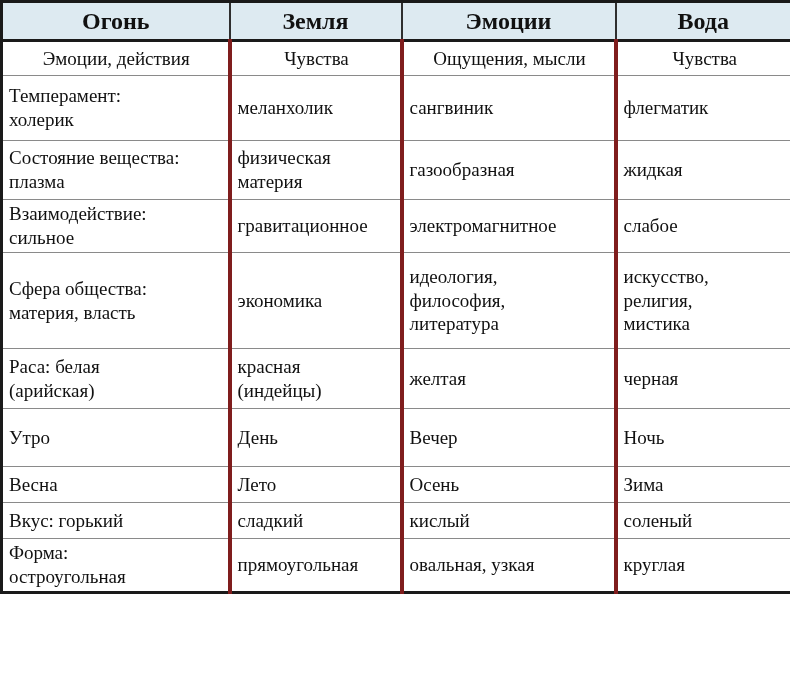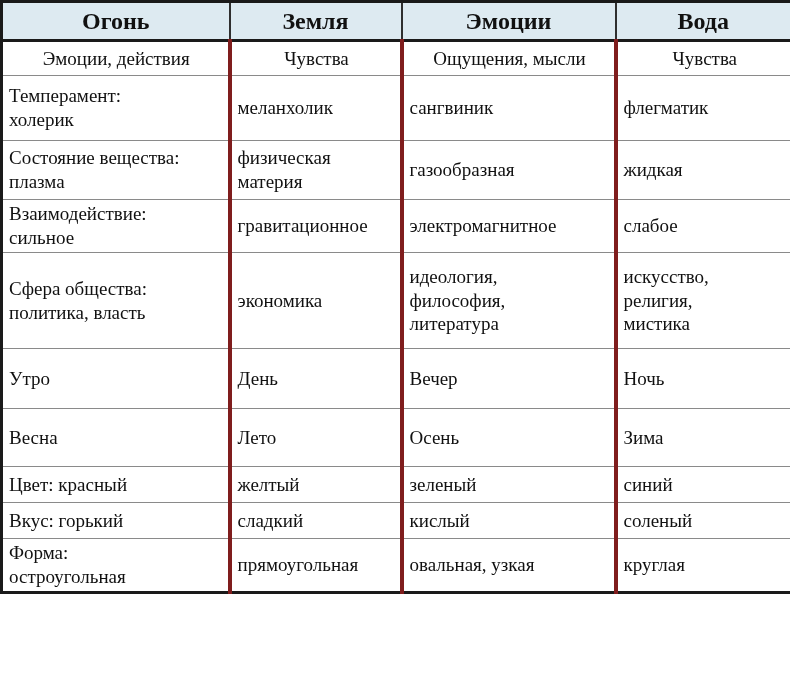--- a/index.html
+++ b/index.html
@@ -96,46 +96,48 @@
       </tr>
       <tr>
         <td>Взаимодействие:
 сильное</td>
         <td>гравитационное</td>
         <td>электромагнитное</td>
         <td>слабое</td>
       </tr>
       <tr>
         <td>Сфера общества:
-политика, власть</td>
+материя, власть</td>
         <td>экономика</td>
         <td>идеология,
 философия,
 литература</td>
         <td>искусство,
 религия,
 мистика</td>
+      </tr>
+      <tr>
+        <td>Раса: белая
+(арийская)</td>
+        <td>красная
+(индейцы)</td>
+        <td>желтая</td>
+        <td>черная</td>
       </tr>
       <tr>
         <td>Утро</td>
         <td>День</td>
         <td>Вечер</td>
         <td>Ночь</td>
       </tr>
       <tr>
         <td>Весна</td>
         <td>Лето</td>
         <td>Осень</td>
         <td>Зима</td>
-      </tr>
-      <tr>
-        <td>Цвет: красный</td>
-        <td>желтый</td>
-        <td>зеленый</td>
-        <td>синий</td>
       </tr>
       <tr>
         <td>Вкус: горький</td>
         <td>сладкий</td>
         <td>кислый</td>
         <td>соленый</td>
       </tr>
       <tr>
         <td>Форма:
 остроугольная</td>

